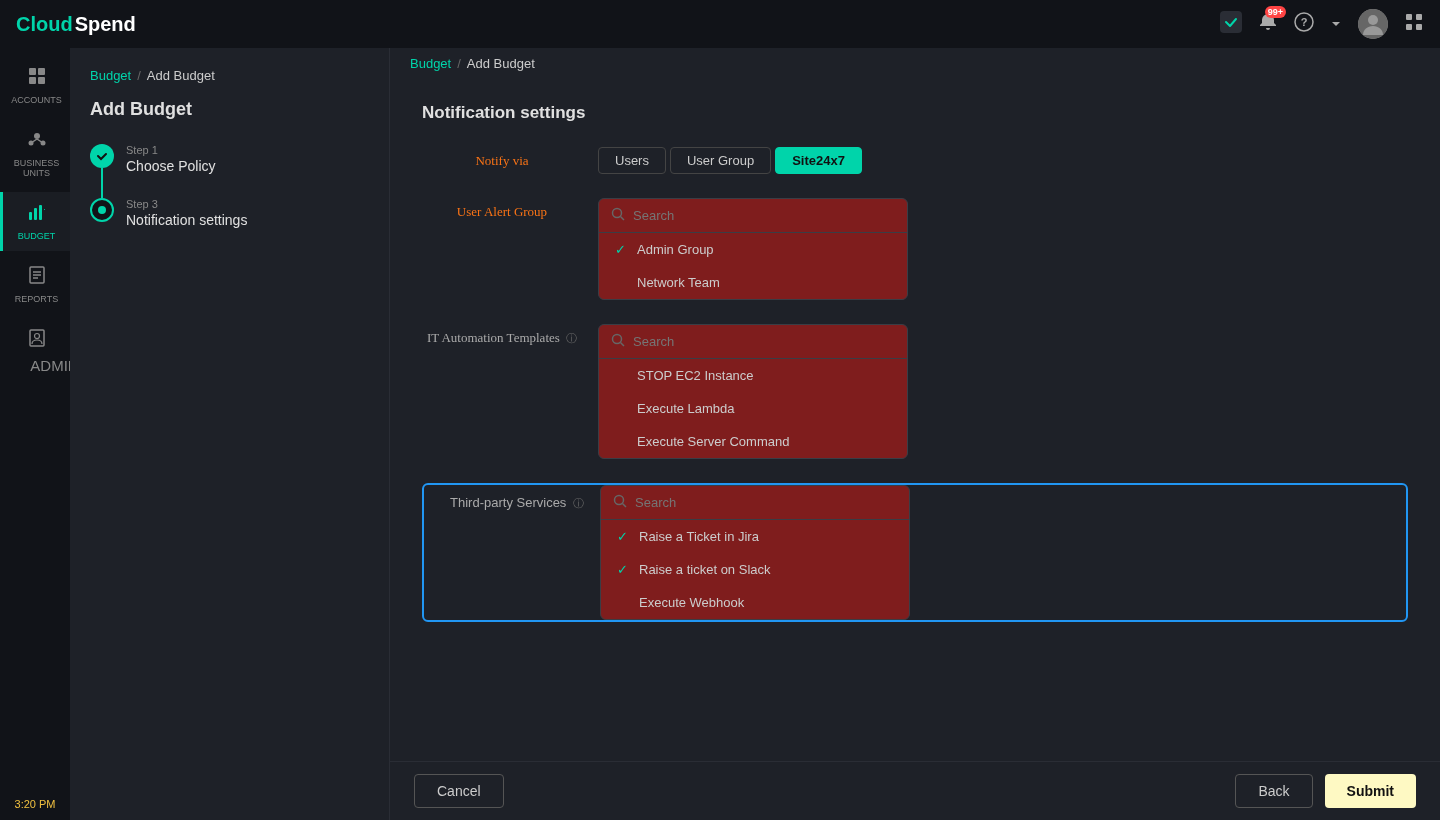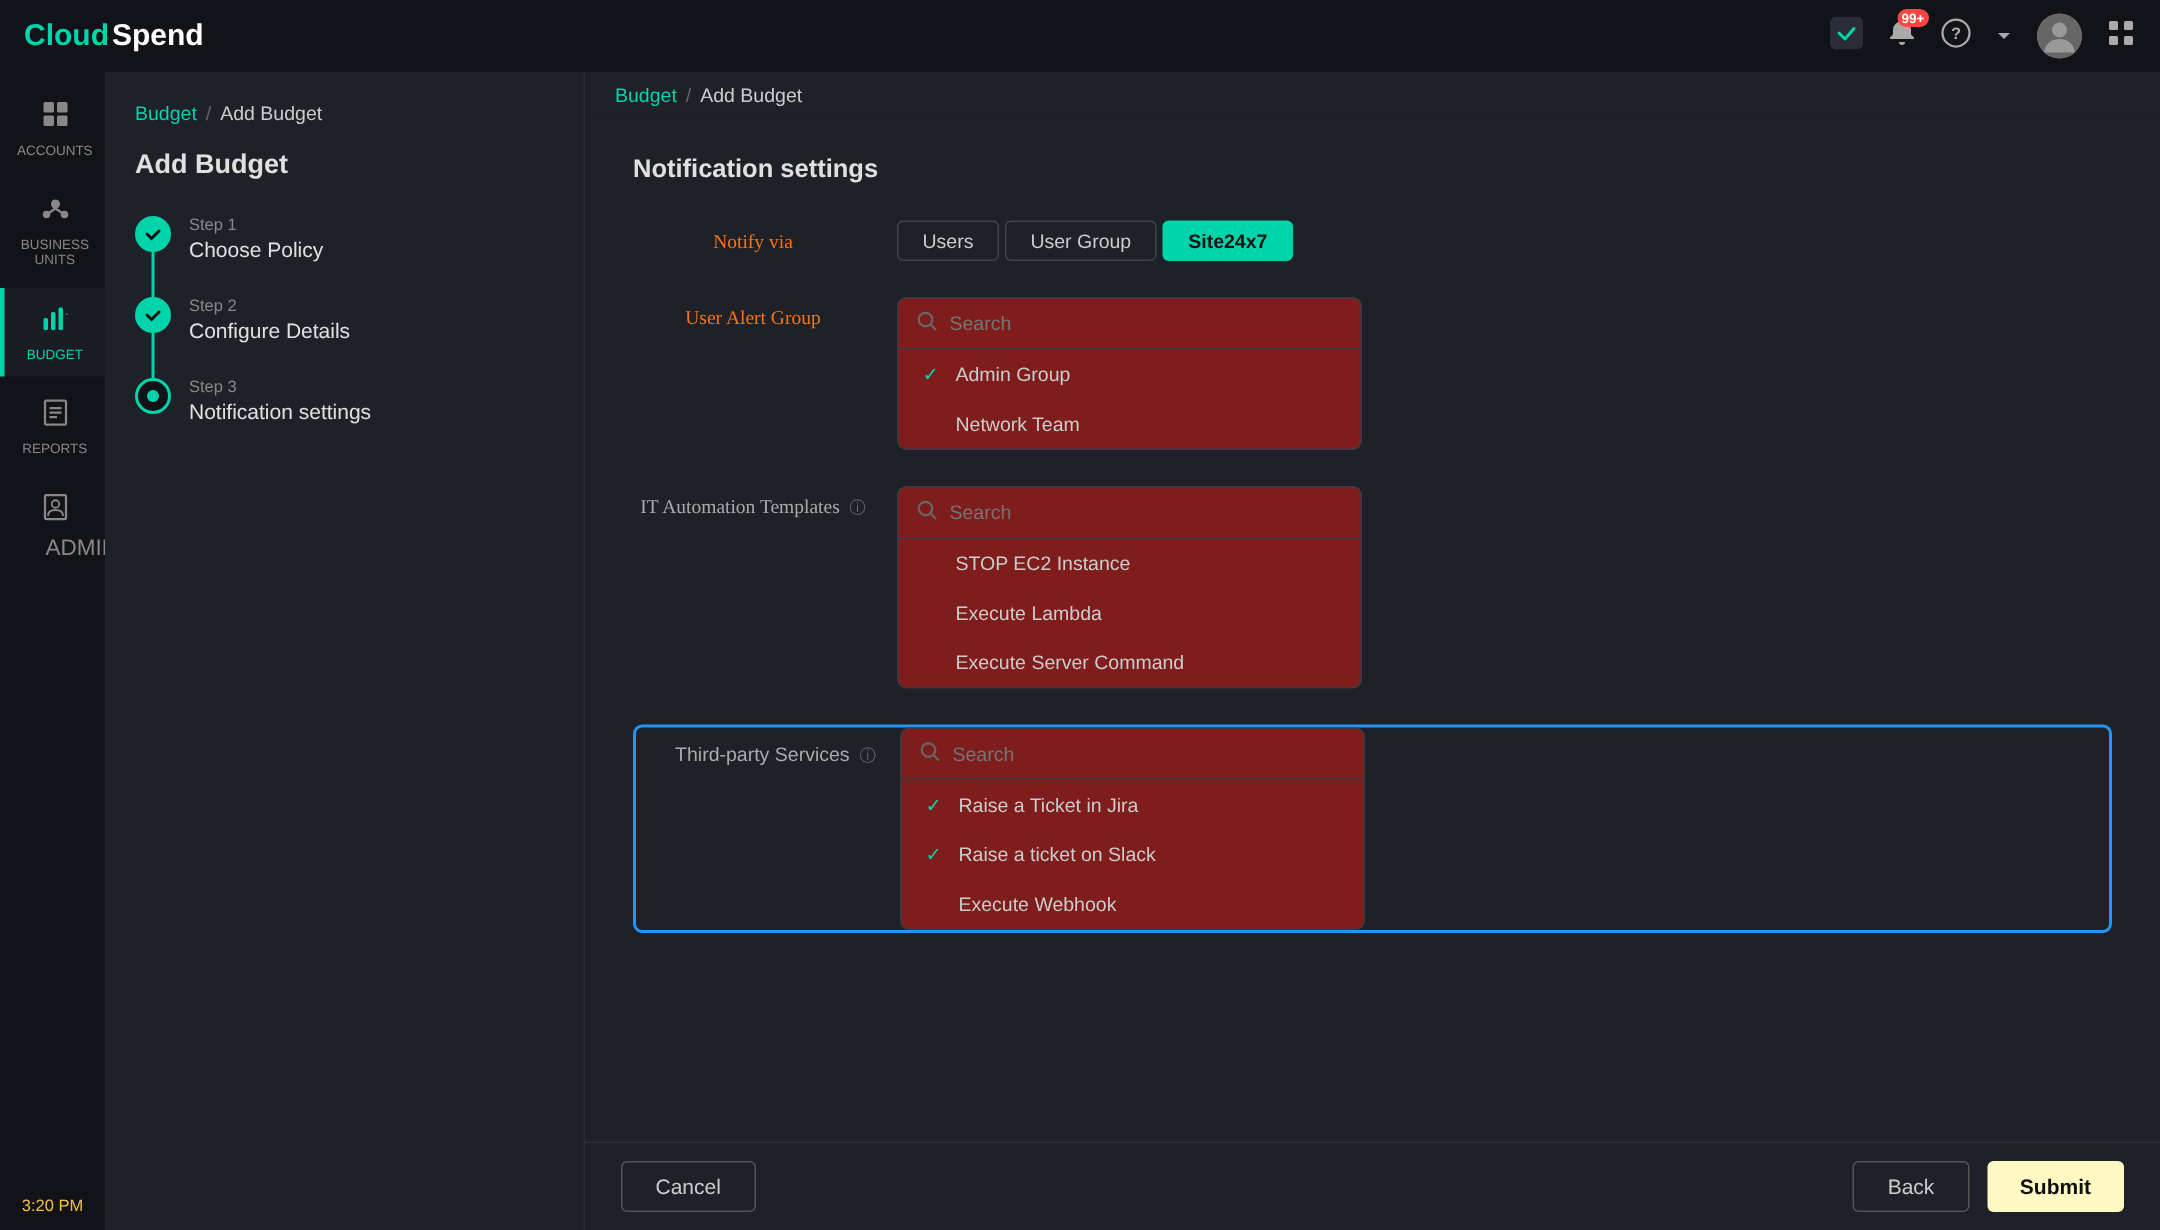--- a/index.html
+++ b/index.html
@@ -314,34 +314,20 @@
                 </svg>
             </div>
             <div class="step-connector"></div>
           </div>
           <div class="step-content">
             <div class="step-label">Step 1</div>
             <div class="step-name">Choose Policy</div>
           </div>
         </div>
 
-        <div class="step">
-          <div class="step-line-col">
-            <div class="step-circle">
-              <svg width="14" height="14" viewBox="0 0 14 14">
-                  <path d="M3 7l3 3 5-5" stroke="#111" stroke-width="2" fill="none" stroke-linecap="round"></path>
-                </svg>
-            </div>
-            <div class="step-connector"></div>
-          </div>
-          <div class="step-content">
-            <div class="step-label">Step 2</div>
-            <div class="step-name">Configure Details</div>
-          </div>
-        </div>
 
         <div class="step">
           <div class="step-line-col">
             <div class="step-circle active-dot"></div>
           </div>
           <div class="step-content">
             <div class="step-label">Step 3</div>
             <div class="step-name">Notification settings</div>
           </div>
         </div>

